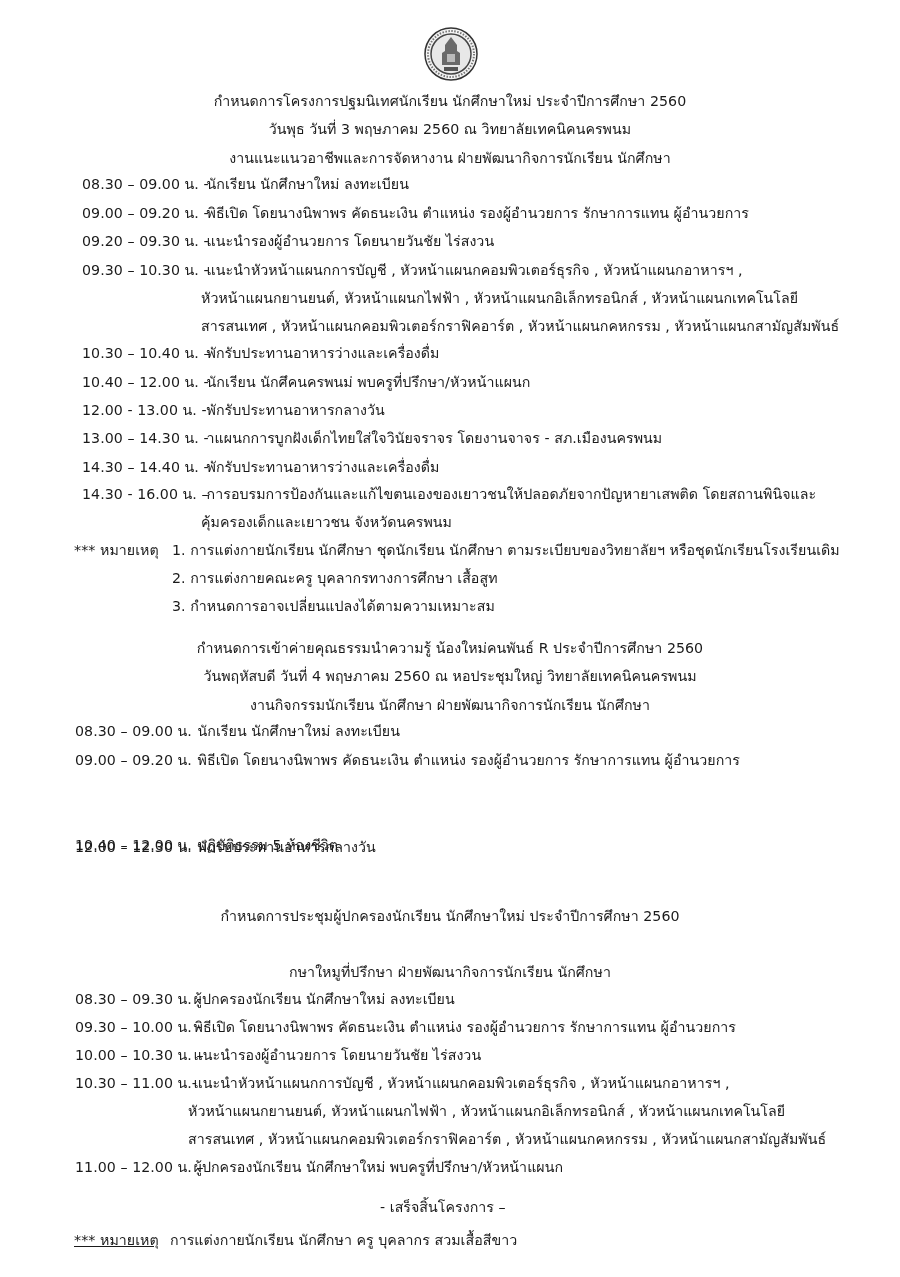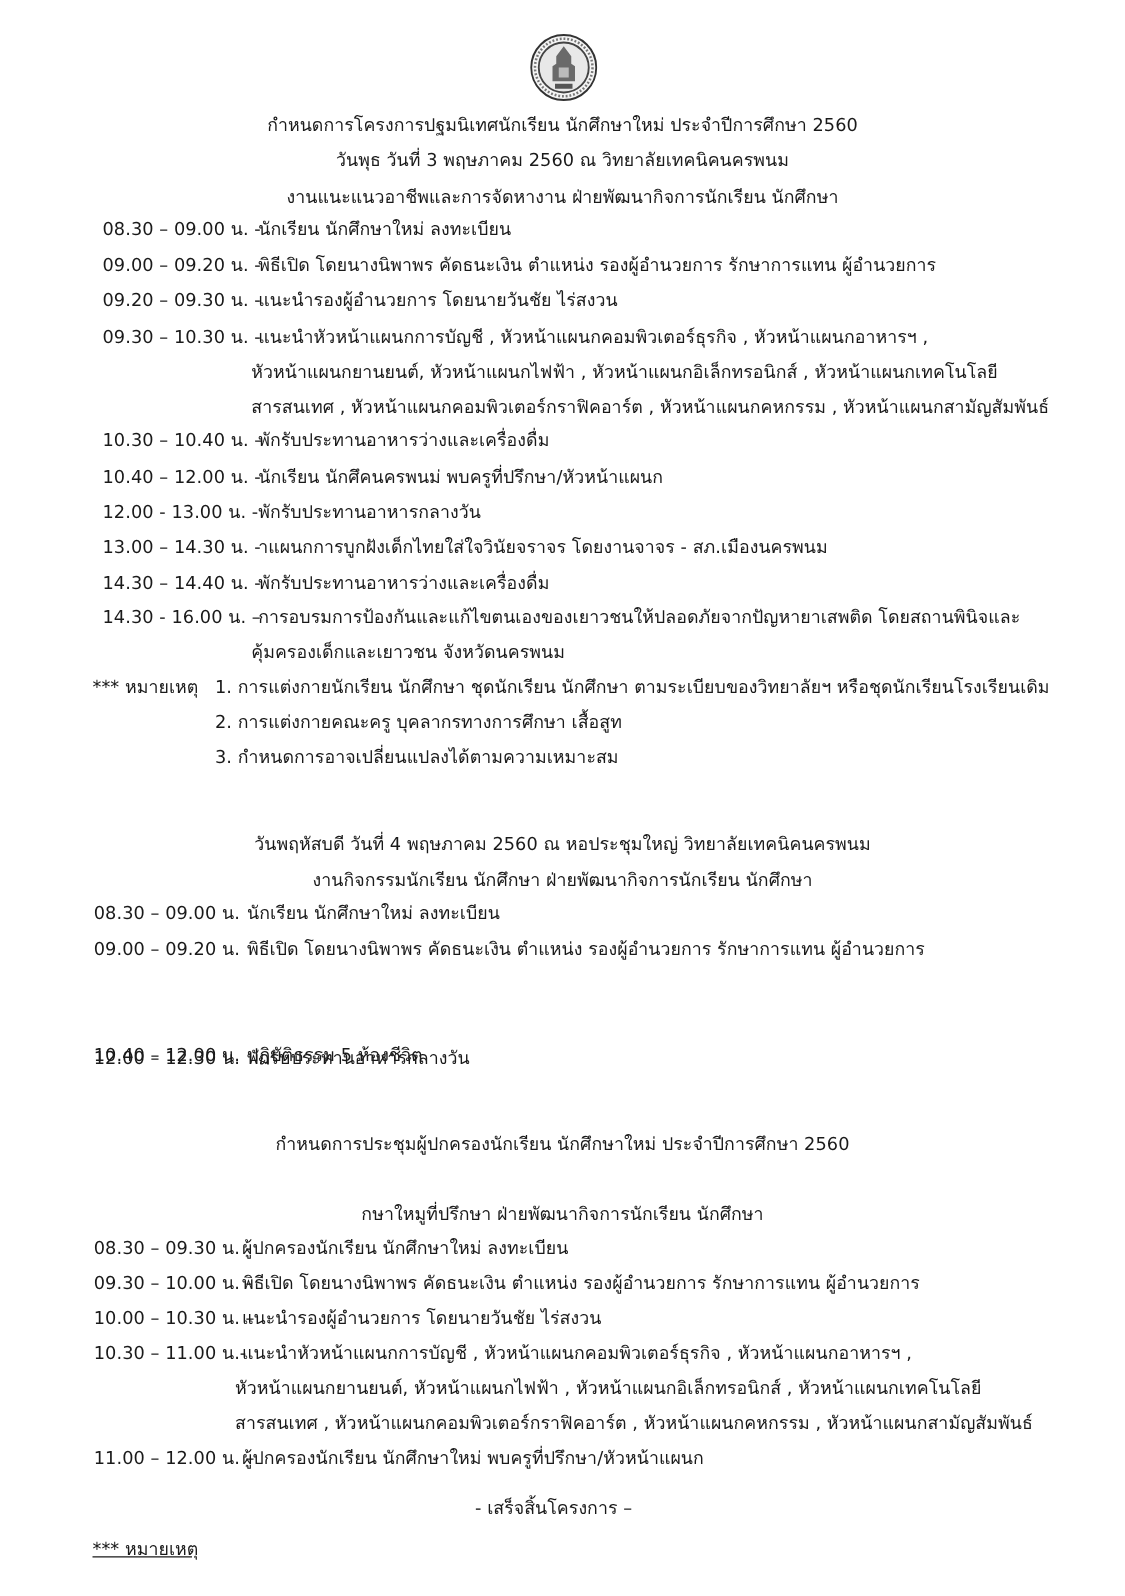--- a/index.html
+++ b/index.html
@@ -45,20 +45,21 @@
   <div class="line" style="left:82px;top:411px"><span class="time" style="width:120px">13.00 – 14.30 น. -</span> <span>าแผนกการบูกฝังเด็กไทยใส่ใจวินัยจราจร  โดยงานจาจร - สภ.เมืองนครพนม</span></div>
   <div class="line" style="left:82px;top:440px"><span class="time" style="width:120px">14.30 – 14.40 น. -</span> <span>พักรับประทานอาหารว่างและเครื่องดื่ม</span></div>
   <div class="line" style="left:82px;top:467px"><span class="time" style="width:120px">14.30  - 16.00 น. –</span> <span>การอบรมการป้องกันและแก้ไขตนเองของเยาวชนให้ปลอดภัยจากปัญหายาเสพติด  โดยสถานพินิจและ</span></div>
   <div class="line" style="left:201px;top:495px">คุ้มครองเด็กและเยาวชน จังหวัดนครพนม</div>
 
   <div class="line" style="left:74px;top:523px">*** หมายเหตุ</div>
   <div class="line" style="left:172px;top:523px">1. การแต่งกายนักเรียน นักศึกษา  ชุดนักเรียน นักศึกษา ตามระเบียบของวิทยาลัยฯ หรือชุดนักเรียนโรงเรียนเดิม</div>
   <div class="line" style="left:172px;top:551px">2. การแต่งกายคณะครู  บุคลากรทางการศึกษา  เสื้อสูท</div>
   <div class="line" style="left:172px;top:579px">3. กำหนดการอาจเปลี่ยนแปลงได้ตามความเหมาะสม</div>
 
+  <div class="line center" style="top:621px">กำหนดการเข้าค่ายคุณธรรมนำความรู้ น้องใหม่คนพันธ์ R ประจำปีการศึกษา  2560</div>
   <div class="line center" style="top:649px">วันพฤหัสบดี วันที่  4  พฤษภาคม  2560  ณ  หอประชุมใหญ่  วิทยาลัยเทคนิคนครพนม</div>
   <div class="line center" style="top:678px">งานกิจกรรมนักเรียน นักศึกษา  ฝ่ายพัฒนากิจการนักเรียน นักศึกษา</div>
 
   <div class="line" style="left:75px;top:704px"><span class="time" style="width:118px">08.30 – 09.00 น.</span> <span>นักเรียน  นักศึกษาใหม่  ลงทะเบียน</span></div>
   <div class="line" style="left:75px;top:733px"><span class="time" style="width:118px">09.00 – 09.20 น.</span> <span>พิธีเปิด  โดยนางนิพาพร  คัดธนะเงิน  ตำแหน่ง รองผู้อำนวยการ รักษาการแทน ผู้อำนวยการ</span></div>
   <div class="line" style="left:75px;top:818px"><span class="time" style="width:118px">10.40 – 12.00 น.</span> <span>ปฏิบัติธรรม 5 ห้องชีวิต</span></div>
   <div class="line" style="left:75px;top:820px"><span class="time" style="width:118px">12.00 – 12.30 น.</span> <span>พักรับประทานอาหารกลางวัน</span></div>
 
   <div class="line center" style="top:889px">กำหนดการประชุมผู้ปกครองนักเรียน นักศึกษาใหม่  ประจำปีการศึกษา  2560</div>
   <div class="line center" style="top:945px">กษาใหมูที่ปรึกษา  ฝ่ายพัฒนากิจการนักเรียน นักศึกษา</div>
@@ -67,14 +68,15 @@
   <div class="line" style="left:75px;top:1000px"><span class="time" style="width:114px">09.30 – 10.00  น. -</span> <span>พิธีเปิด  โดยนางนิพาพร  คัดธนะเงิน  ตำแหน่ง รองผู้อำนวยการ รักษาการแทน ผู้อำนวยการ</span></div>
   <div class="line" style="left:75px;top:1028px"><span class="time" style="width:114px">10.00 – 10.30  น. –</span> <span>แนะนำรองผู้อำนวยการ โดยนายวันชัย  ไร่สงวน</span></div>
   <div class="line" style="left:75px;top:1056px"><span class="time" style="width:114px">10.30 – 11.00  น.-</span> <span>แนะนำหัวหน้าแผนกการบัญชี , หัวหน้าแผนกคอมพิวเตอร์ธุรกิจ , หัวหน้าแผนกอาหารฯ ,</span></div>
   <div class="line" style="left:188px;top:1084px">หัวหน้าแผนกยานยนต์, หัวหน้าแผนกไฟฟ้า , หัวหน้าแผนกอิเล็กทรอนิกส์ , หัวหน้าแผนกเทคโนโลยี</div>
   <div class="line" style="left:188px;top:1112px">สารสนเทศ , หัวหน้าแผนกคอมพิวเตอร์กราฟิคอาร์ต , หัวหน้าแผนกคหกรรม , หัวหน้าแผนกสามัญสัมพันธ์</div>
   <div class="line" style="left:75px;top:1140px"><span class="time" style="width:114px">11.00 – 12.00 น. –</span> <span>ผู้ปกครองนักเรียน นักศึกษาใหม่  พบครูที่ปรึกษา/หัวหน้าแผนก</span></div>
 
   <div class="line" style="left:380px;top:1180px">- เสร็จสิ้นโครงการ –</div>
 
   <div class="line note-label" style="left:74px;top:1213px">*** หมายเหตุ</div>
+  <div class="line" style="left:170px;top:1213px">การแต่งกายนักเรียน นักศึกษา ครู บุคลากร สวมเสื้อสีขาว</div>
 
 </div>
 
 </body></html>

